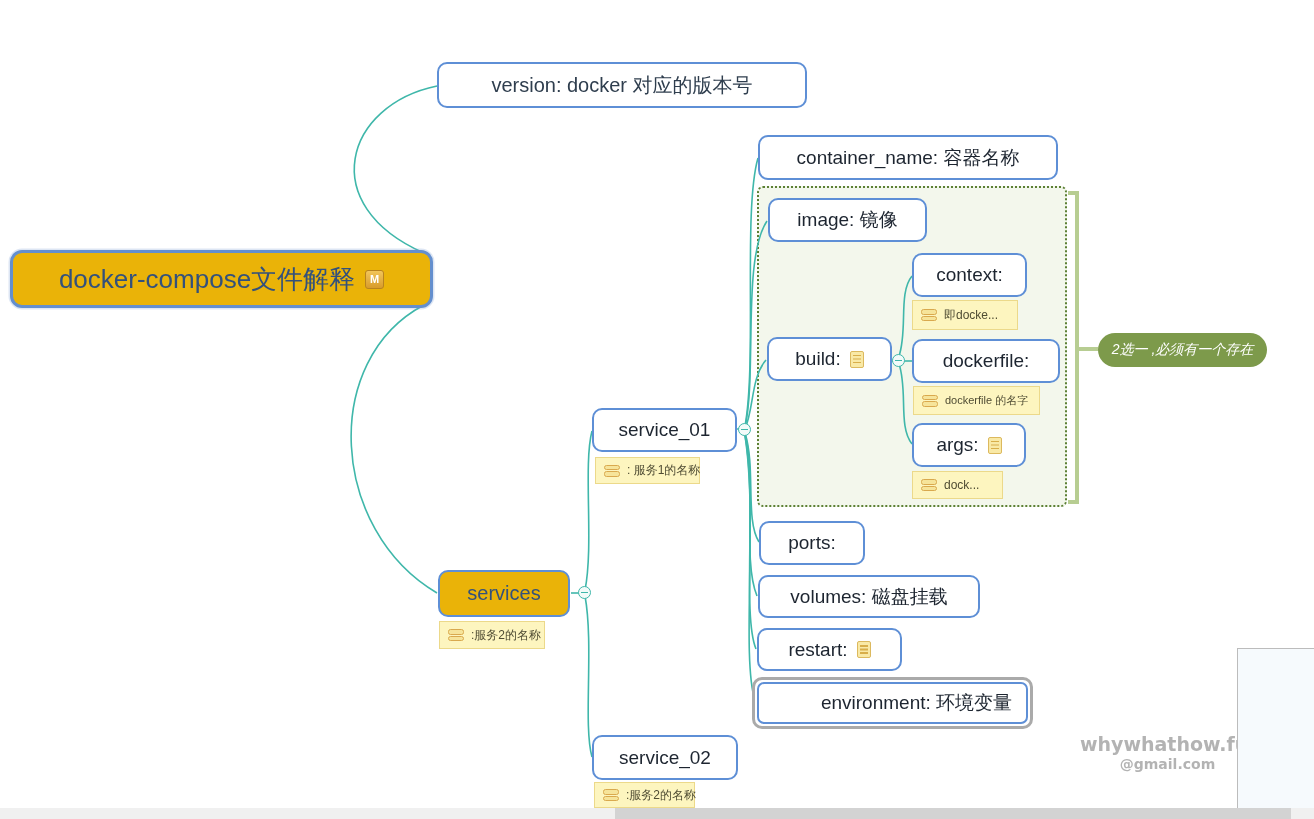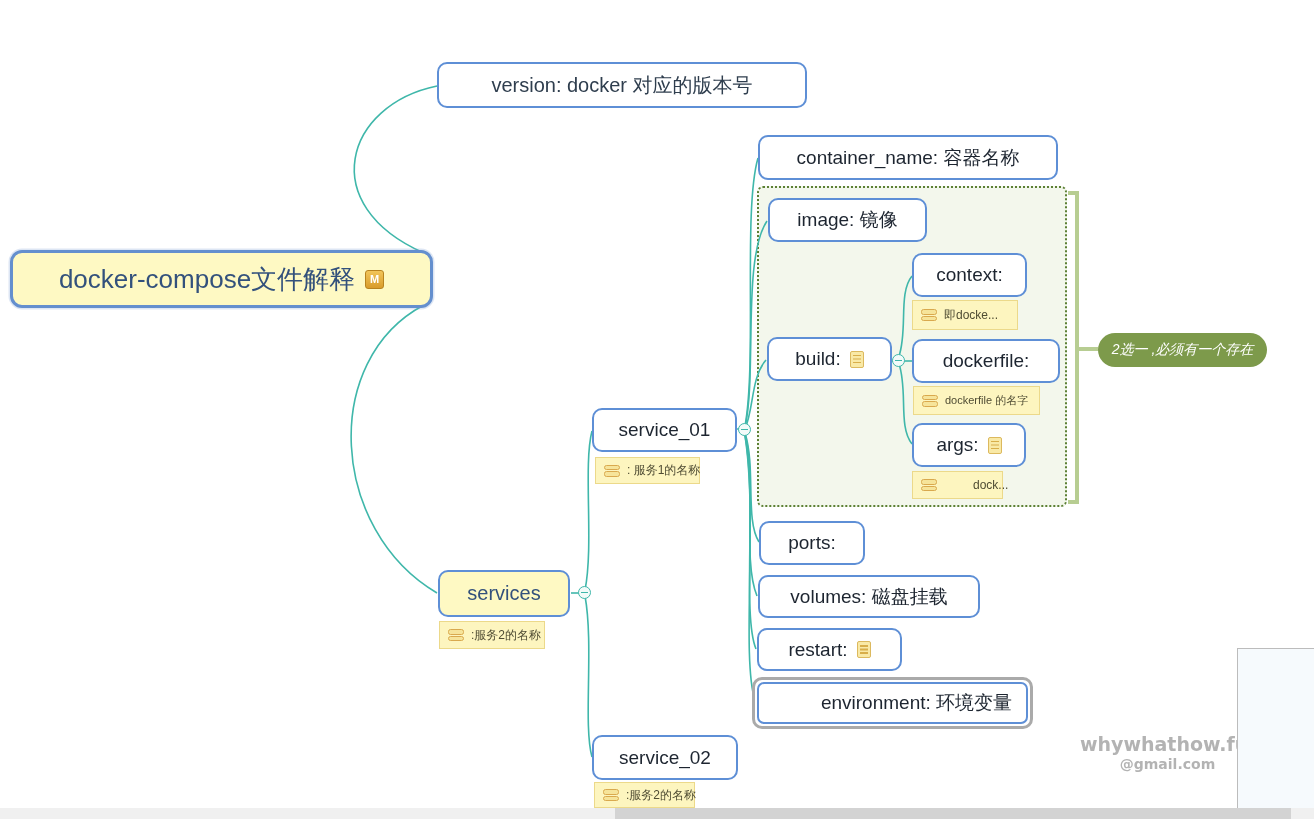--- a/index.html
+++ b/index.html
@@ -5,21 +5,21 @@
   html,body{margin:0;padding:0;}
   body{font-family:"Liberation Sans","DejaVu Sans",sans-serif;background:#ffffff;}
   #canvas{position:relative;width:1314px;height:819px;background:#ffffff;overflow:hidden;}
 
   svg.lines{position:absolute;left:0;top:0;width:1314px;height:819px;pointer-events:none;}
   svg.lines path{fill:none;stroke:#3fb7aa;stroke-width:1.6px;}
 
   .node{position:absolute;display:flex;align-items:center;justify-content:center;
         background:#ffffff;border:2.5px solid #5e8fd6;border-radius:10px;
         color:#1d2530;font-size:19px;white-space:nowrap;box-sizing:border-box;cursor:default;}
-  .node.filled{background:#fef9c3;color:#33517c;}
+  .node.filled{background:#eab308;color:#33517c;}
   .root{border-width:3px;border-color:#648fce;border-radius:12px;font-size:26px;
         box-shadow:0 0 0 1.5px rgba(120,155,210,0.25);}
 
   .marker-icon{display:inline-flex;align-items:center;justify-content:center;margin-left:10px;
         width:17px;height:17px;border:1px solid #b8831f;border-radius:3px;
         background:linear-gradient(#f2c55a,#d89c2b);color:#fff;font-size:11px;font-weight:bold;}
 
   .note{position:absolute;display:flex;align-items:center;background:#fdf5bf;
         border:1px solid #ecd98a;color:#4f4c33;font-size:12px;white-space:nowrap;
         padding:0 8px;box-sizing:border-box;}
@@ -141,21 +141,21 @@
   <div class="node" style="left:912px;top:339px;width:148px;height:44px;">dockerfile:</div>
   <div class="note" style="left:913px;top:386px;width:127px;height:29px;font-size:11px;">
     <span class="note-icon"></span>
     <span>dockerfile 的名字</span>
   </div>
 
   <div class="node" style="left:912px;top:423px;width:114px;height:44px;text-align:right;">
     <span>args:</span>
     <span class="doc-icon"></span>
   </div>
-  <div class="note" style="left:912px;top:471px;width:91px;height:28px;gap:29px;">
+  <div class="note" style="left:912px;top:471px;width:91px;height:28px;">
     <span class="note-icon"></span>
     <span>dock...</span>
   </div>
 
   <div class="node" style="left:759px;top:521px;width:106px;height:44px;">ports:</div>
 
   <div class="node" style="left:758px;top:575px;width:222px;height:43px;">volumes: 磁盘挂载</div>
 
   <div class="node" style="left:757px;top:628px;width:145px;height:43px;">
     <span>restart:</span>

